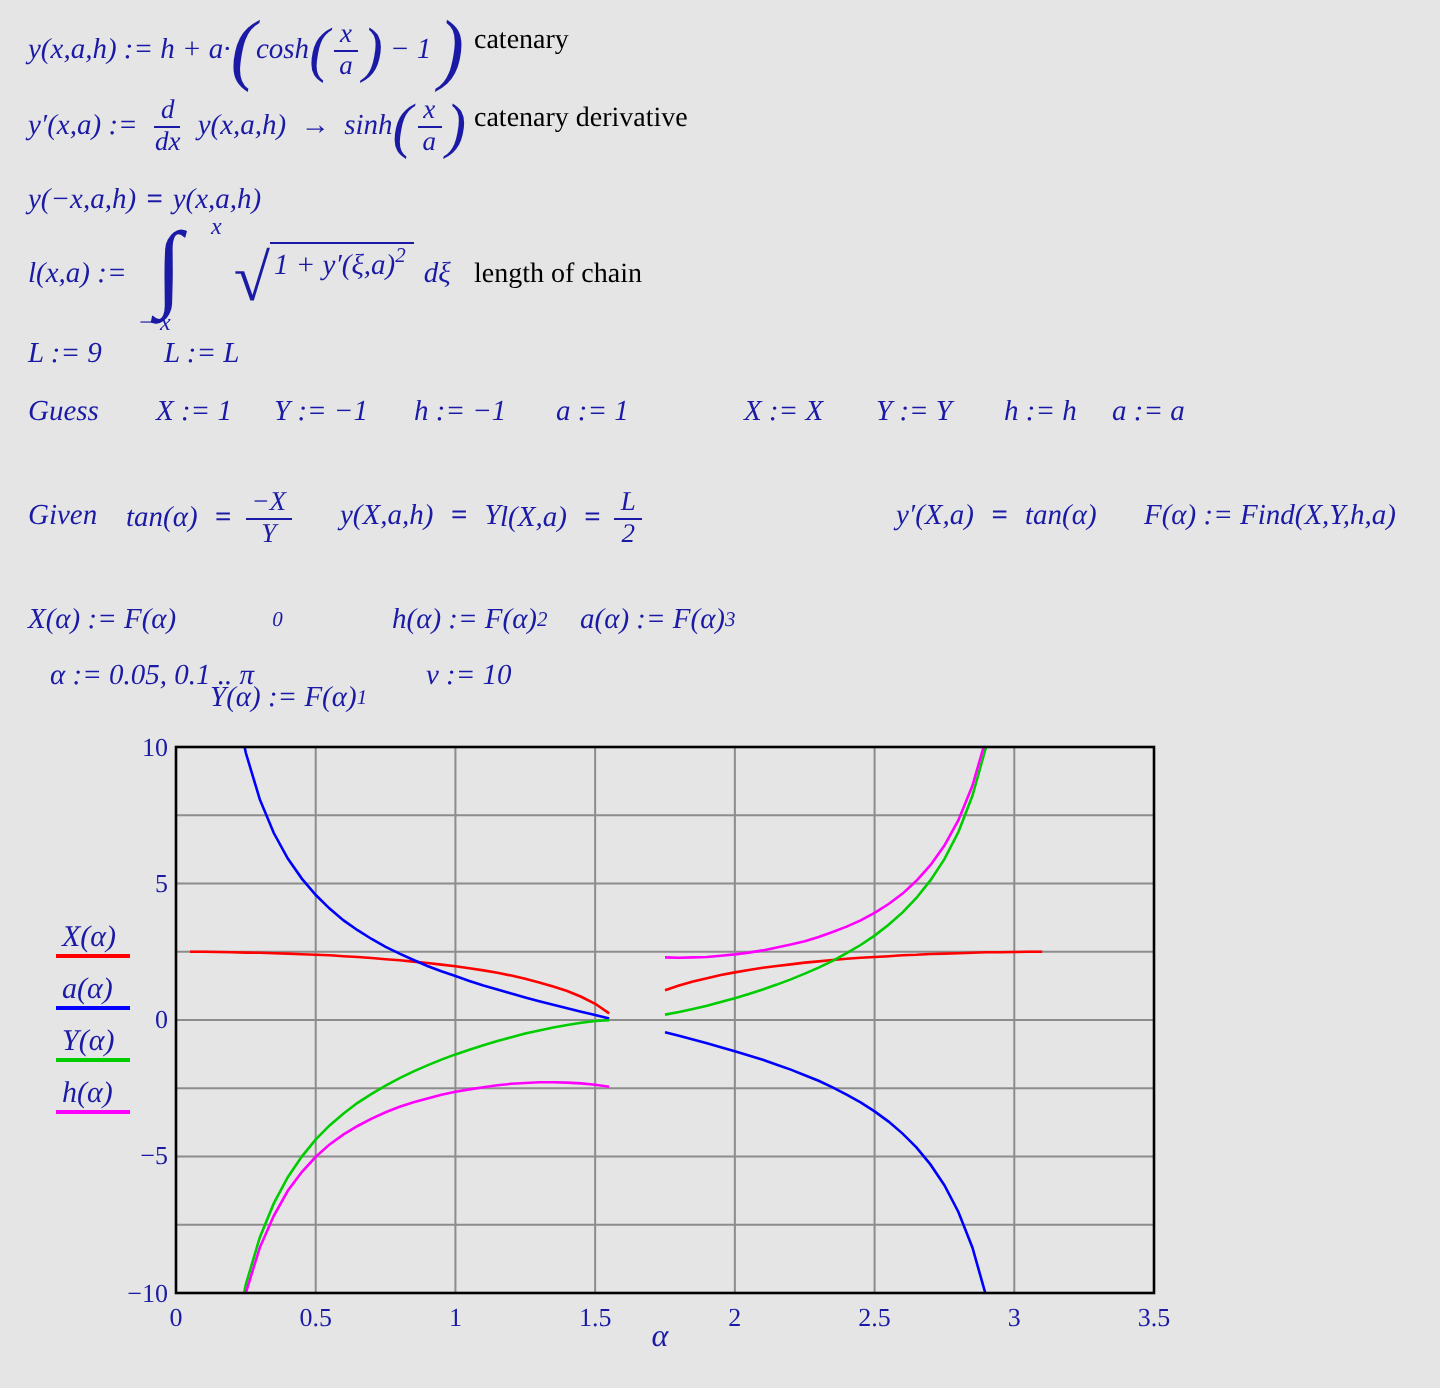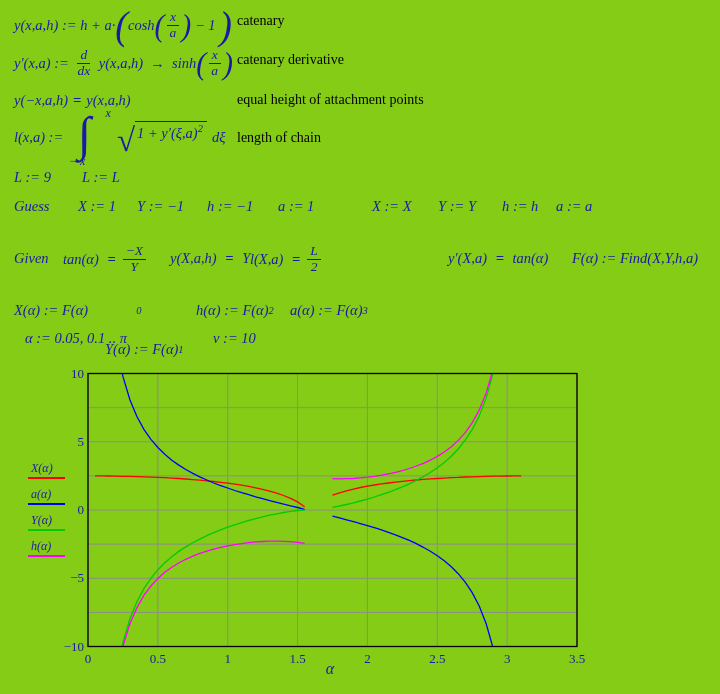--- a/index.html
+++ b/index.html
@@ -1,17 +1,17 @@
 <!DOCTYPE html>
 <html><head>
 <meta charset="utf-8">
 <style>
   :root{ --math:#1a1aa6; --grid:#8c8c8c; }
   html,body{margin:0;padding:0;background:#fff;}
-  .canvas{position:relative;width:720px;height:694px;background:#84cc16;
+  .canvas{position:relative;width:720px;height:694px;background:#e5e5e5;
           font-family:"Liberation Serif","DejaVu Serif",serif;overflow:hidden;}
   .abs{position:absolute;}
   .math{color:var(--math);font-style:italic;font-size:14.5px;display:flex;
         align-items:center;white-space:pre;}
   .cap{color:#000;font-size:14px;white-space:pre;}
   .frac{display:inline-flex;flex-direction:column;align-items:center;
         line-height:1.1;font-size:13.5px;margin:0 2px;}
   .frac .num{border-bottom:1px solid currentColor;padding:0 3px;}
   .frac .den{padding:0 3px;}
   .paren{font-style:italic;line-height:.9;}
@@ -24,21 +24,21 @@
              display:inline-flex;align-items:flex-start;}
   .sqrt sup{font-size:10.5px;transform:translateY(-2px);}
   .integral{position:relative;width:40px;height:58px;margin:0 2px;flex:none;}
   .integral .sign{position:absolute;left:9px;top:-3px;font-size:48px;font-style:normal;line-height:58px;}
   .integral .up{position:absolute;top:-2px;right:-2px;font-size:12px;}
   .integral .lo{position:absolute;bottom:-3px;left:0;font-size:12px;}
   sub.idx{font-size:10.5px;vertical-align:-4px;}
   .tick{position:absolute;color:var(--math);font-size:13px;font-style:normal;}
   .tick.ty{text-align:right;}
   .tick.tx{text-align:center;}
-  .legend-label{position:absolute;color:var(--math);font-style:italic;font-size:12px;}
+  .legend-label{position:absolute;color:var(--math);font-style:italic;font-size:15px;}
   .legend-line{position:absolute;height:2px;}
   svg{position:absolute;left:0;top:0;}
 </style>
 </head>
 <body>
 
 <div class="canvas">
 
   <div class="abs math" style="left:14px;top:5px;height:40px;">
     <span>y(x,a,h) := h + a·</span>
@@ -69,21 +69,20 @@
     </span>
     <span class="paren p1">)</span>
   </div>
   <div class="abs cap" style="left:237px;top:52px;">catenary derivative</div>
 
   <div class="abs math" style="left:14px;top:90px;height:20px;">
     <span>y(−x,a,h)</span>
     <span class="beq">=</span>
     <span>y(x,a,h)</span>
   </div>
-  <div class="abs cap" style="left:237px;top:92px;">equal height of attachment points</div>
 
   <div class="abs math" style="left:14px;top:108px;height:58px;">
     <span>l(x,a) := </span>
     <span class="integral">
       <span class="sign">∫</span>
       <span class="up">x</span>
       <span class="lo">− x</span>
     </span>
     <span class="sqrt">
       <span class="sign">√</span>

